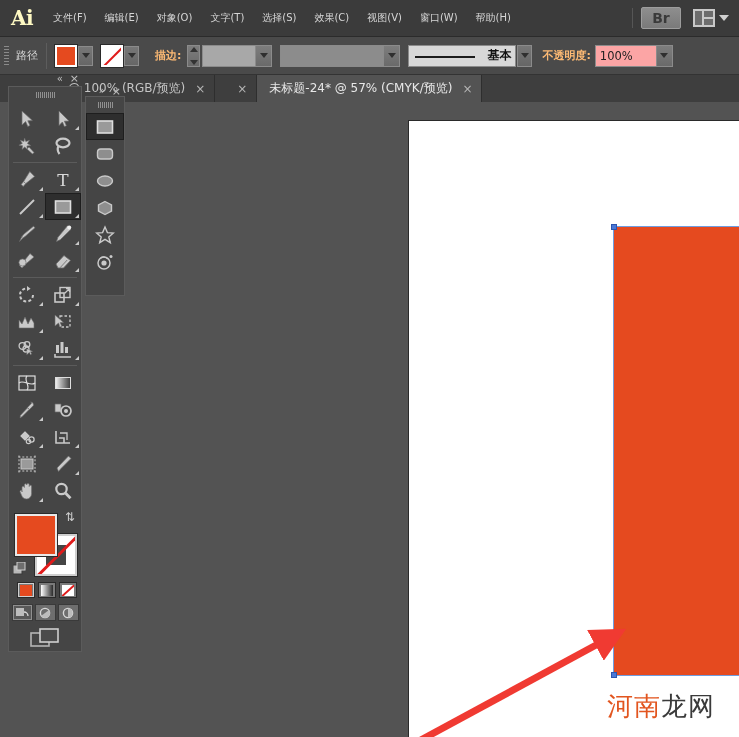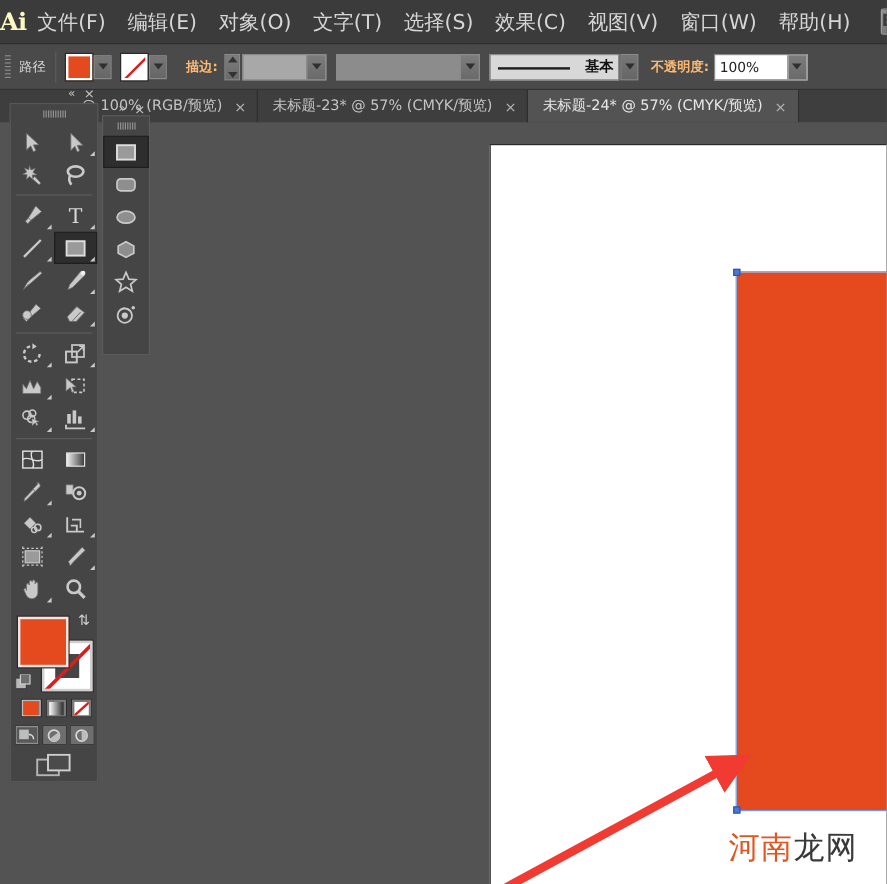--- a/index.html
+++ b/index.html
@@ -20,21 +20,21 @@
     display: flex; align-items: center;
   }
   .ai-logo {
     width: 44px; height: 37px;
     display: flex; align-items: center; justify-content: center;
     color: #fef9c3; font-size: 20px; font-weight: bold;
     font-family: "DejaVu Serif", "Liberation Serif", serif;
     letter-spacing: -0.5px;
   }
   .menu-item {
-    color: #d6d6d6; font-size: 17px;
+    color: #d6d6d6; font-size: 10px;
     padding: 4px 8px; margin: 0 1px;
     white-space: nowrap; cursor: default;
   }
   .menu-spacer { flex: 1; }
   .menu-divider {
     width: 1px; height: 20px; background: #565656; margin: 0 8px;
   }
   .br-btn {
     width: 40px; height: 22px;
     background: linear-gradient(#8e8e8e,#7a7a7a);
@@ -144,21 +144,21 @@
   .brush-box {
     width: 108px; margin-left: 8px; background: #d8d8d8;
     position: relative; justify-content: flex-end; text-align: right;
   }
   .brush-line {
     position: absolute; left: 6px; top: 10px;
     width: 60px; height: 2px; background: #1c1c1c;
   }
   .brush-box .val { flex: none; color:#111; font-size:12px; font-weight:bold;
     margin-right: 4px; }
-  .opacity-box { width: 78px; margin-left: 4px; background: #ffffff; }
+  .opacity-box { width: 78px; margin-left: 4px; background: #fca5a5; }
 
   
   .tabbar {
     position: absolute; left: 0; top: 75px; width: 739px; height: 27px;
     background: #3e3e3e;
     display: flex; align-items: stretch;
   }
   .doc-tab {
     display: flex; align-items: center;
     padding: 0 9px 0 12px;
@@ -423,21 +423,20 @@
         </div>
     </div>
   </div>
 
   <div class="tabbar">
     <div class="doc-tab" style="padding-left:68px">
       <span>@ 100% (RGB/预览)</span>
       <span class="tab-close">×</span>
     </div>
     <div class="doc-tab">
-      <span>未标题-23* @ 57% (CMYK/预览)</span>
       <span class="tab-close">×</span>
     </div>
     <div class="doc-tab active">
       <span>未标题-24* @ 57% (CMYK/预览)</span>
       <span class="tab-close">×</span>
     </div>
   </div>
 
   <div class="canvas-area">
     <div class="artboard">

